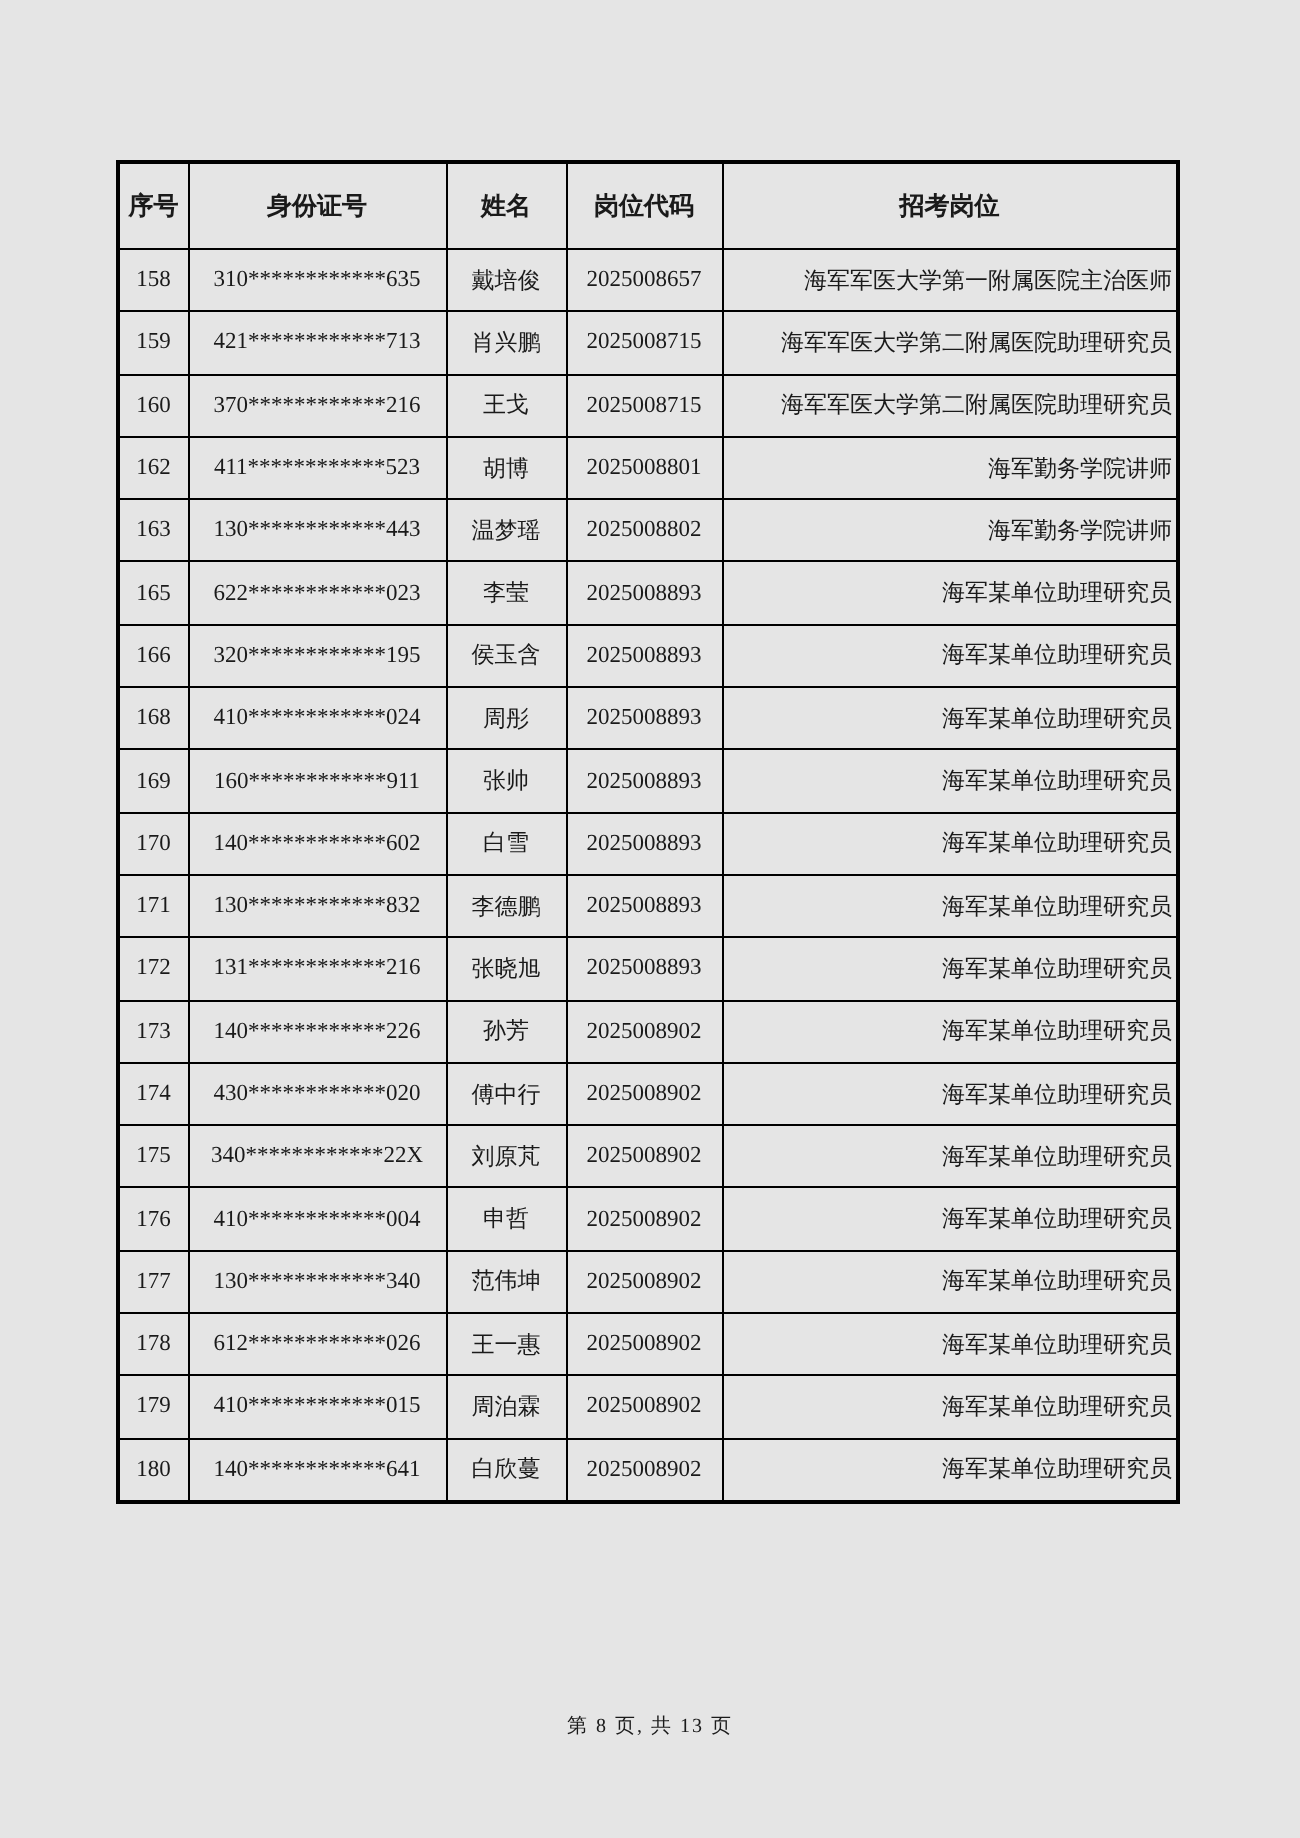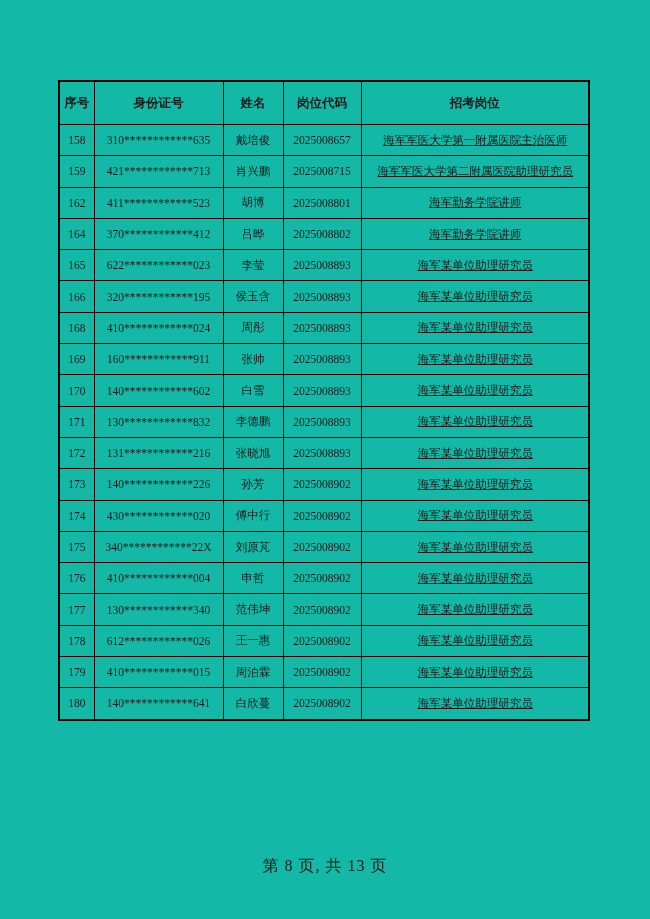--- a/index.html
+++ b/index.html
@@ -4,21 +4,21 @@
 <style>
   html, body {
     margin: 0;
     padding: 0;
     background: #ffffff;
   }
   .page {
     position: relative;
     width: 650px;
     height: 919px;
-    background: #14b8a6;
+    background: #e5e5e5;
     font-family: "Liberation Serif", "DejaVu Serif", serif;
     color: #1a1a1a;
     overflow: hidden;
   }
   table.roster {
     position: absolute;
     left: 58px;
     top: 80px;
     width: 530px;
     border-collapse: collapse;
@@ -38,31 +38,30 @@
     text-align: center;
     padding: 0 2px;
   }
   table.roster td {
     height: 30.3px;
     font-size: 11.5px;
     text-align: center;
     padding: 0 2px;
   }
   table.roster td.col-4 {
-    text-align: center;
+    text-align: right;
     padding-left: 3px;
-    text-decoration: underline;
   }
   .page-footer {
     position: absolute;
     top: 856px;
     left: 0;
     width: 100%;
     text-align: center;
-    font-size: 16px;
+    font-size: 10px;
     letter-spacing: 1px;
     color: #1a1a1a;
   }
 </style>
 </head>
 <body>
 
 <div class="page">
 
   <table class="roster">
@@ -91,30 +90,37 @@
           <td class="col-4">海军军医大学第一附属医院主治医师</td>
         </tr>
         <tr>
           <td class="col-0">159</td>
           <td class="col-1">421************713</td>
           <td class="col-2">肖兴鹏</td>
           <td class="col-3">2025008715</td>
           <td class="col-4">海军军医大学第二附属医院助理研究员</td>
         </tr>
         <tr>
+          <td class="col-0">160</td>
+          <td class="col-1">370************216</td>
+          <td class="col-2">王戈</td>
+          <td class="col-3">2025008715</td>
+          <td class="col-4">海军军医大学第二附属医院助理研究员</td>
+        </tr>
+        <tr>
           <td class="col-0">162</td>
           <td class="col-1">411************523</td>
           <td class="col-2">胡博</td>
           <td class="col-3">2025008801</td>
           <td class="col-4">海军勤务学院讲师</td>
         </tr>
         <tr>
-          <td class="col-0">164</td>
-          <td class="col-1">370************412</td>
-          <td class="col-2">吕晔</td>
+          <td class="col-0">163</td>
+          <td class="col-1">130************443</td>
+          <td class="col-2">温梦瑶</td>
           <td class="col-3">2025008802</td>
           <td class="col-4">海军勤务学院讲师</td>
         </tr>
         <tr>
           <td class="col-0">165</td>
           <td class="col-1">622************023</td>
           <td class="col-2">李莹</td>
           <td class="col-3">2025008893</td>
           <td class="col-4">海军某单位助理研究员</td>
         </tr>

